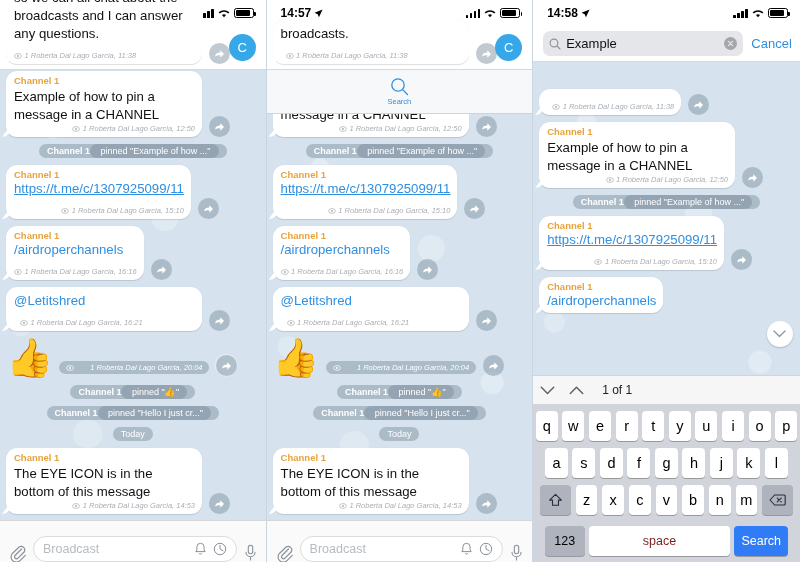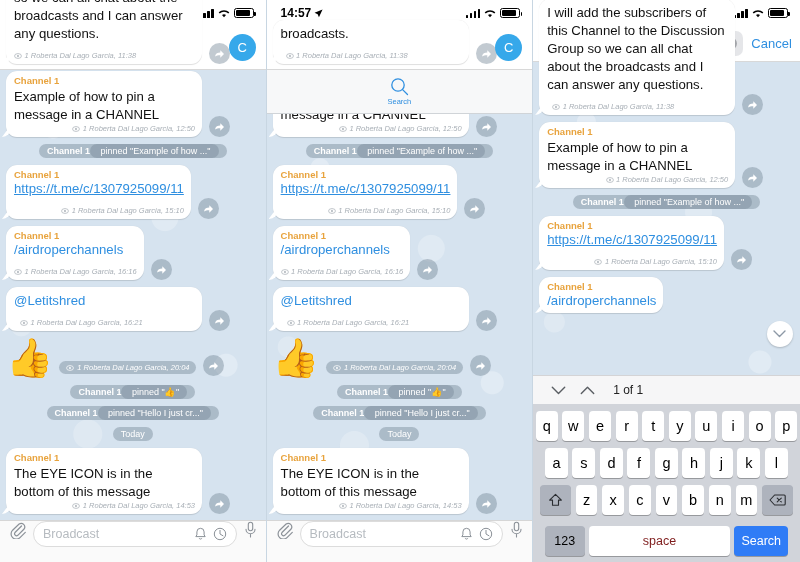--- a/index.html
+++ b/index.html
@@ -143,29 +143,29 @@
     white-space:nowrap; overflow:hidden; text-overflow:ellipsis;
     max-width:210px;
   }
   .service span b { font-weight:bold; }
 
   .emoji-row { display:flex; align-items:flex-end; margin-bottom:7px; }
   .emoji-big { font-size:38px; line-height:40px; }
   .emoji-meta {
     background:rgba(120,137,152,.45); border-radius:9px;
     padding:2px 7px; color:#fff; font-style:italic;
-    font-size:7.5px; display:inline-flex; align-items:center; gap:3px;
+    font-size:7.5px; display:inline-flex; align-items:center; gap:16px;
     margin-left:6px; margin-bottom:4px;
   }
 
   
   .inputbar {
     position:absolute; bottom:0; left:0; right:0; height:42px;
     background:#fafafa; border-top:.5px solid #d6d6d6;
-    display:flex; align-items:flex-start; gap:7px; padding:0 9px;
+    display:flex; align-items:flex-end; gap:7px; padding:0 9px;
     z-index:7;
   }
   .inputfield {
     flex:1; height:26px; border:.8px solid #dcdcdc; border-radius:13px;
     background:#fff; display:flex; align-items:center;
     padding:0 9px; gap:6px;
   }
   .ph { flex:1; font-size:12.5px; color:#b6bbc0; }
   .ib-icon { cursor:pointer; display:flex; align-items:center; }
 
@@ -173,21 +173,21 @@
   .fab {
     position:absolute; right:7px; width:26px; height:26px; border-radius:50%;
     background:#fff; box-shadow:0 1px 2px rgba(0,0,0,.2);
     display:flex; align-items:center; justify-content:center; z-index:5;
     cursor:pointer;
   }
 
   
   .searchnav {
     position:absolute; left:0; right:0; height:29px; background:#f6f6f7;
-    display:flex; align-items:center; gap:14px; padding-left:18px;
+    display:flex; align-items:center; gap:14px; padding-left:7px;
     border-top:.5px solid #d4d4d6; z-index:8;
   }
   .searchnav .nv { cursor:pointer; display:flex; }
   .searchnav .cnt { font-size:12px; color:#222; margin-left:4px; }
 
   .keyboard {
     position:absolute; left:0; right:0; bottom:0; height:158px;
     background:#d1d4da; padding:7px 2.5px 0; z-index:8;
   }
   .krow { display:flex; justify-content:center; gap:4.5px; margin-bottom:7px; }
@@ -693,21 +693,20 @@
       </div>
       <span class="cancel">Cancel</span>
     </div>
 
     <div class="chat" style="top:62px">
       <div class="bg-wm"></div>
       <div class="chat-inner" style="bottom:245px">
 
         <div class="row">
           <div class="bubble tail">
-            <span class="msg-text">I will add the subscribers of this Channel to the Discussion Group so we can all chat about the broadcasts and I can answer any questions.</span>
             <span class="meta" style="margin-left:5px">
               <svg class="eye" viewBox="0 0 10 7">
                   <ellipse cx="5" cy="3.5" rx="4.3" ry="3" fill="none" stroke="#a8afb6" stroke-width=".9"></ellipse>
                   <circle cx="5" cy="3.5" r="1.2" fill="#a8afb6"></circle>
                 </svg>
               <span>1 Roberta Dal Lago Garcia, 11:38</span>
             </span>
           </div>
           <div class="fwd">
             <svg width="11" height="10" viewBox="0 0 11 10">

